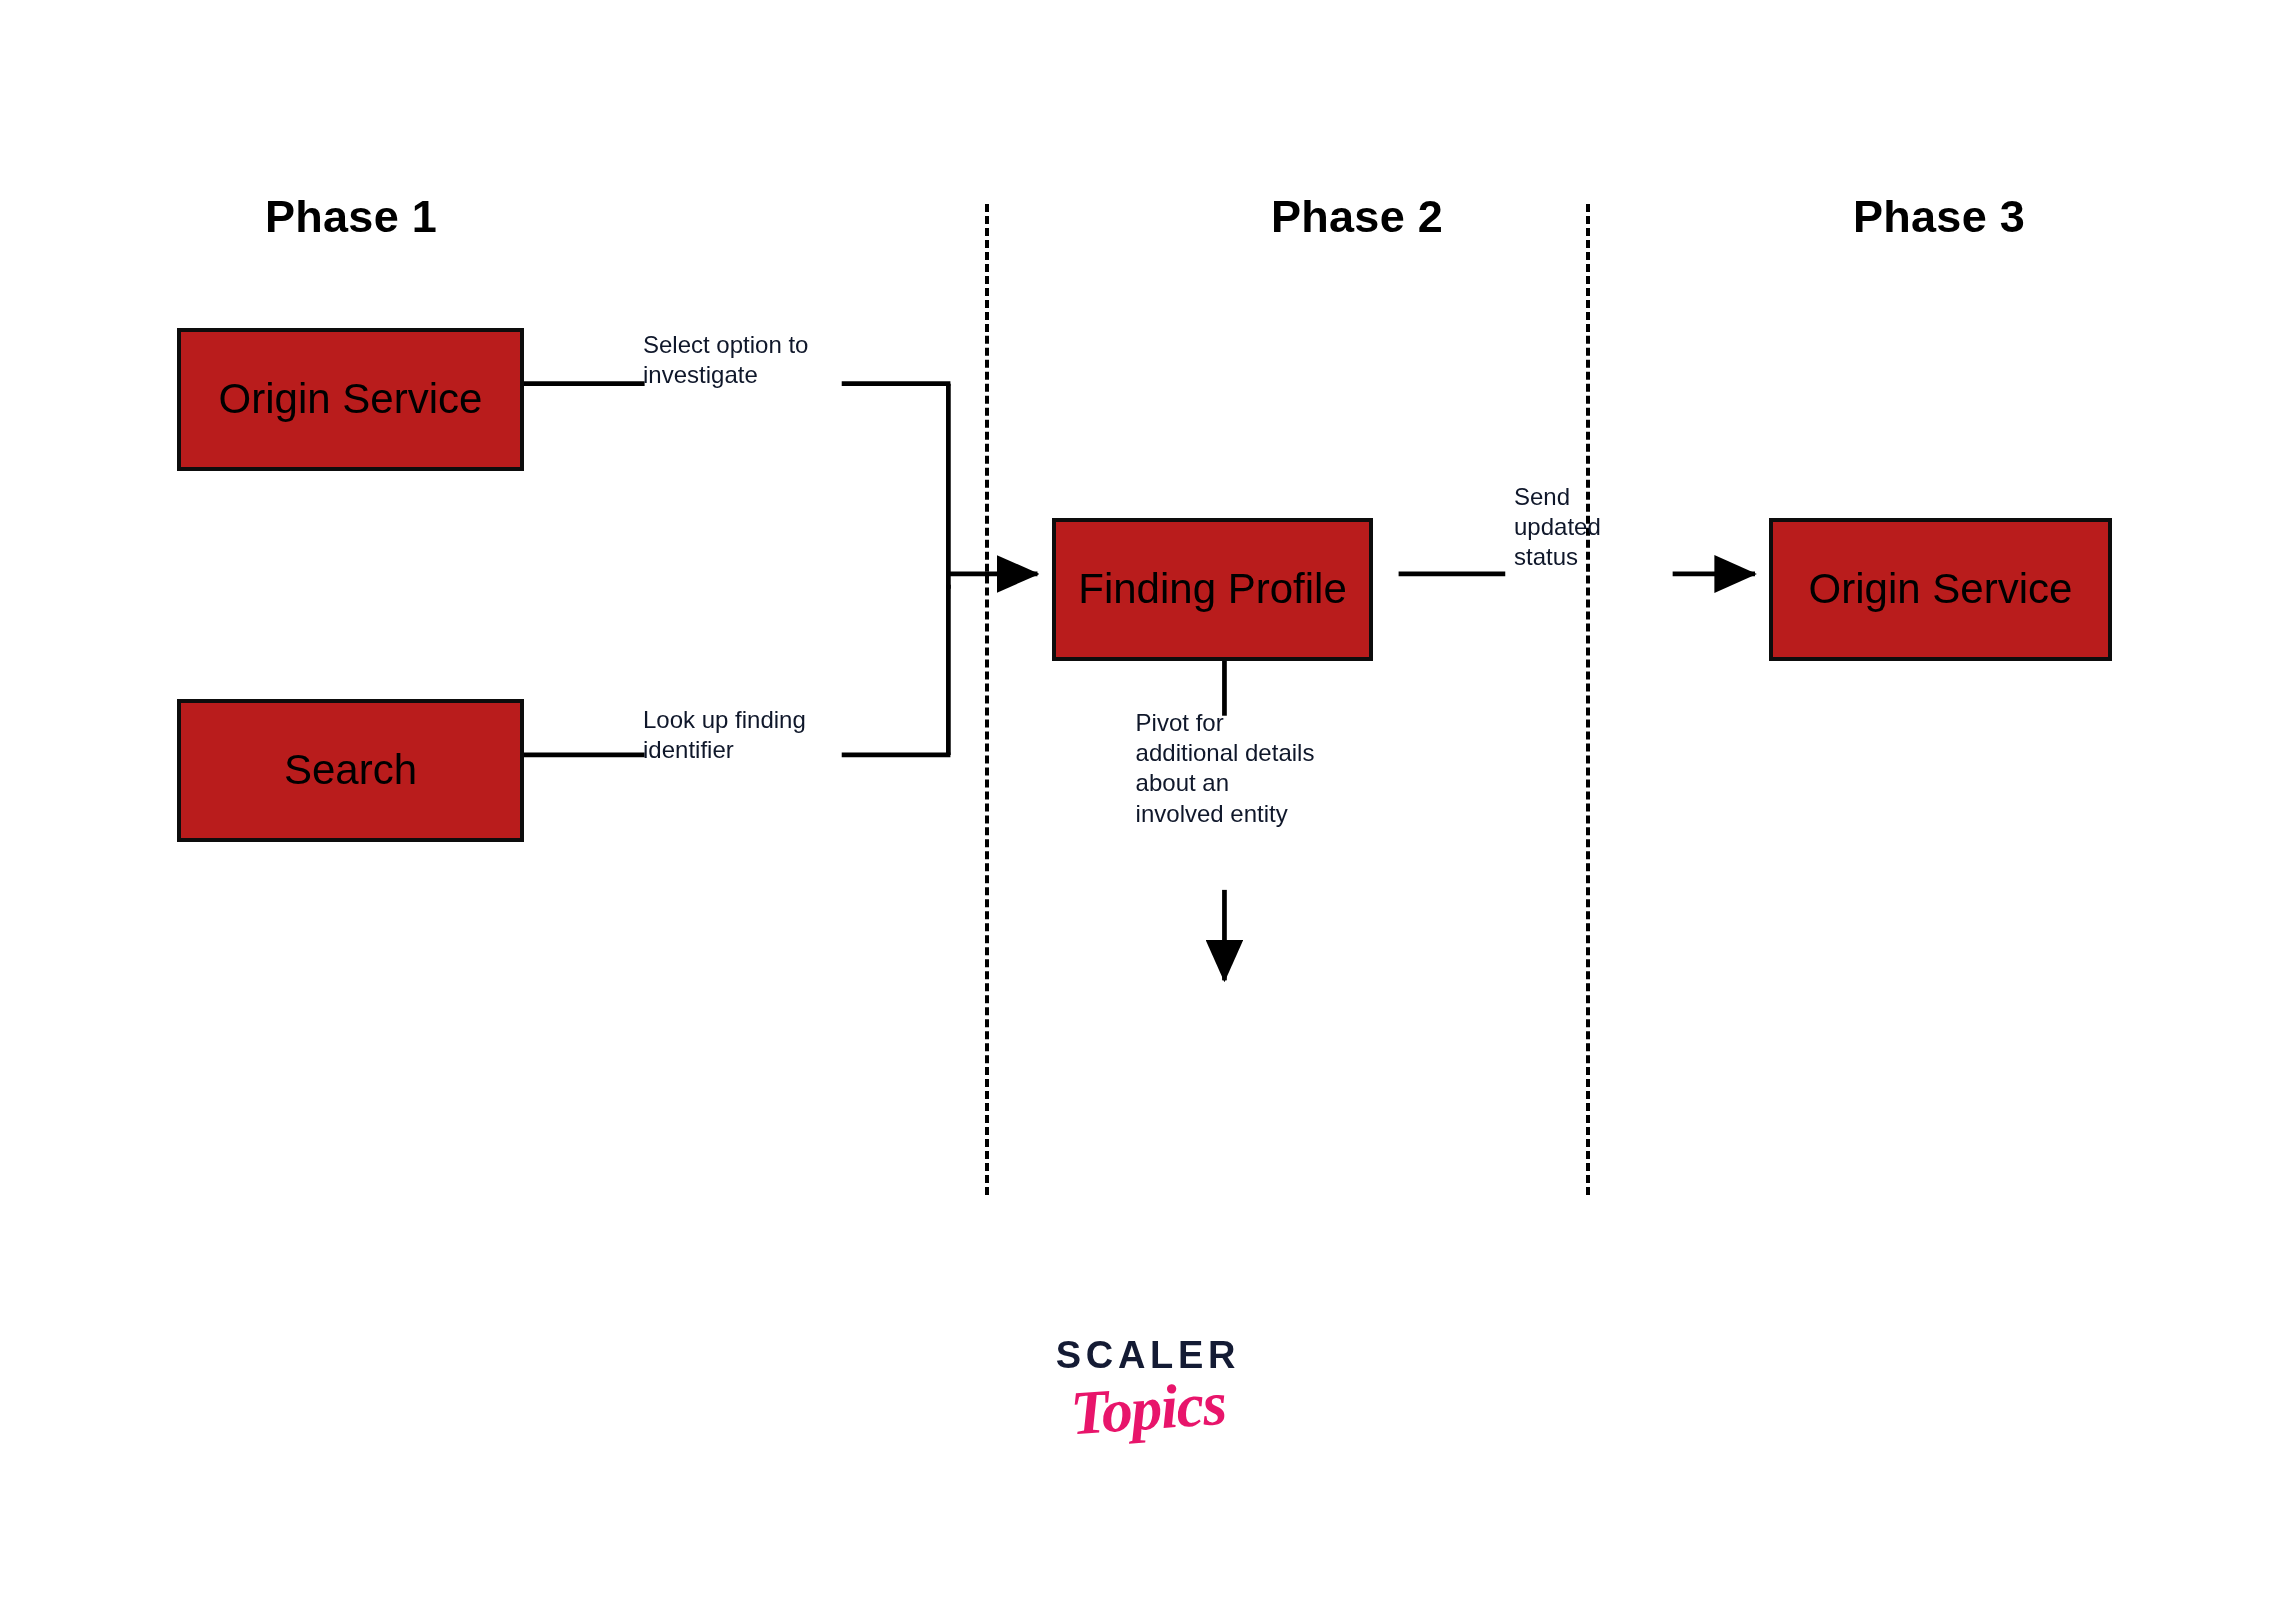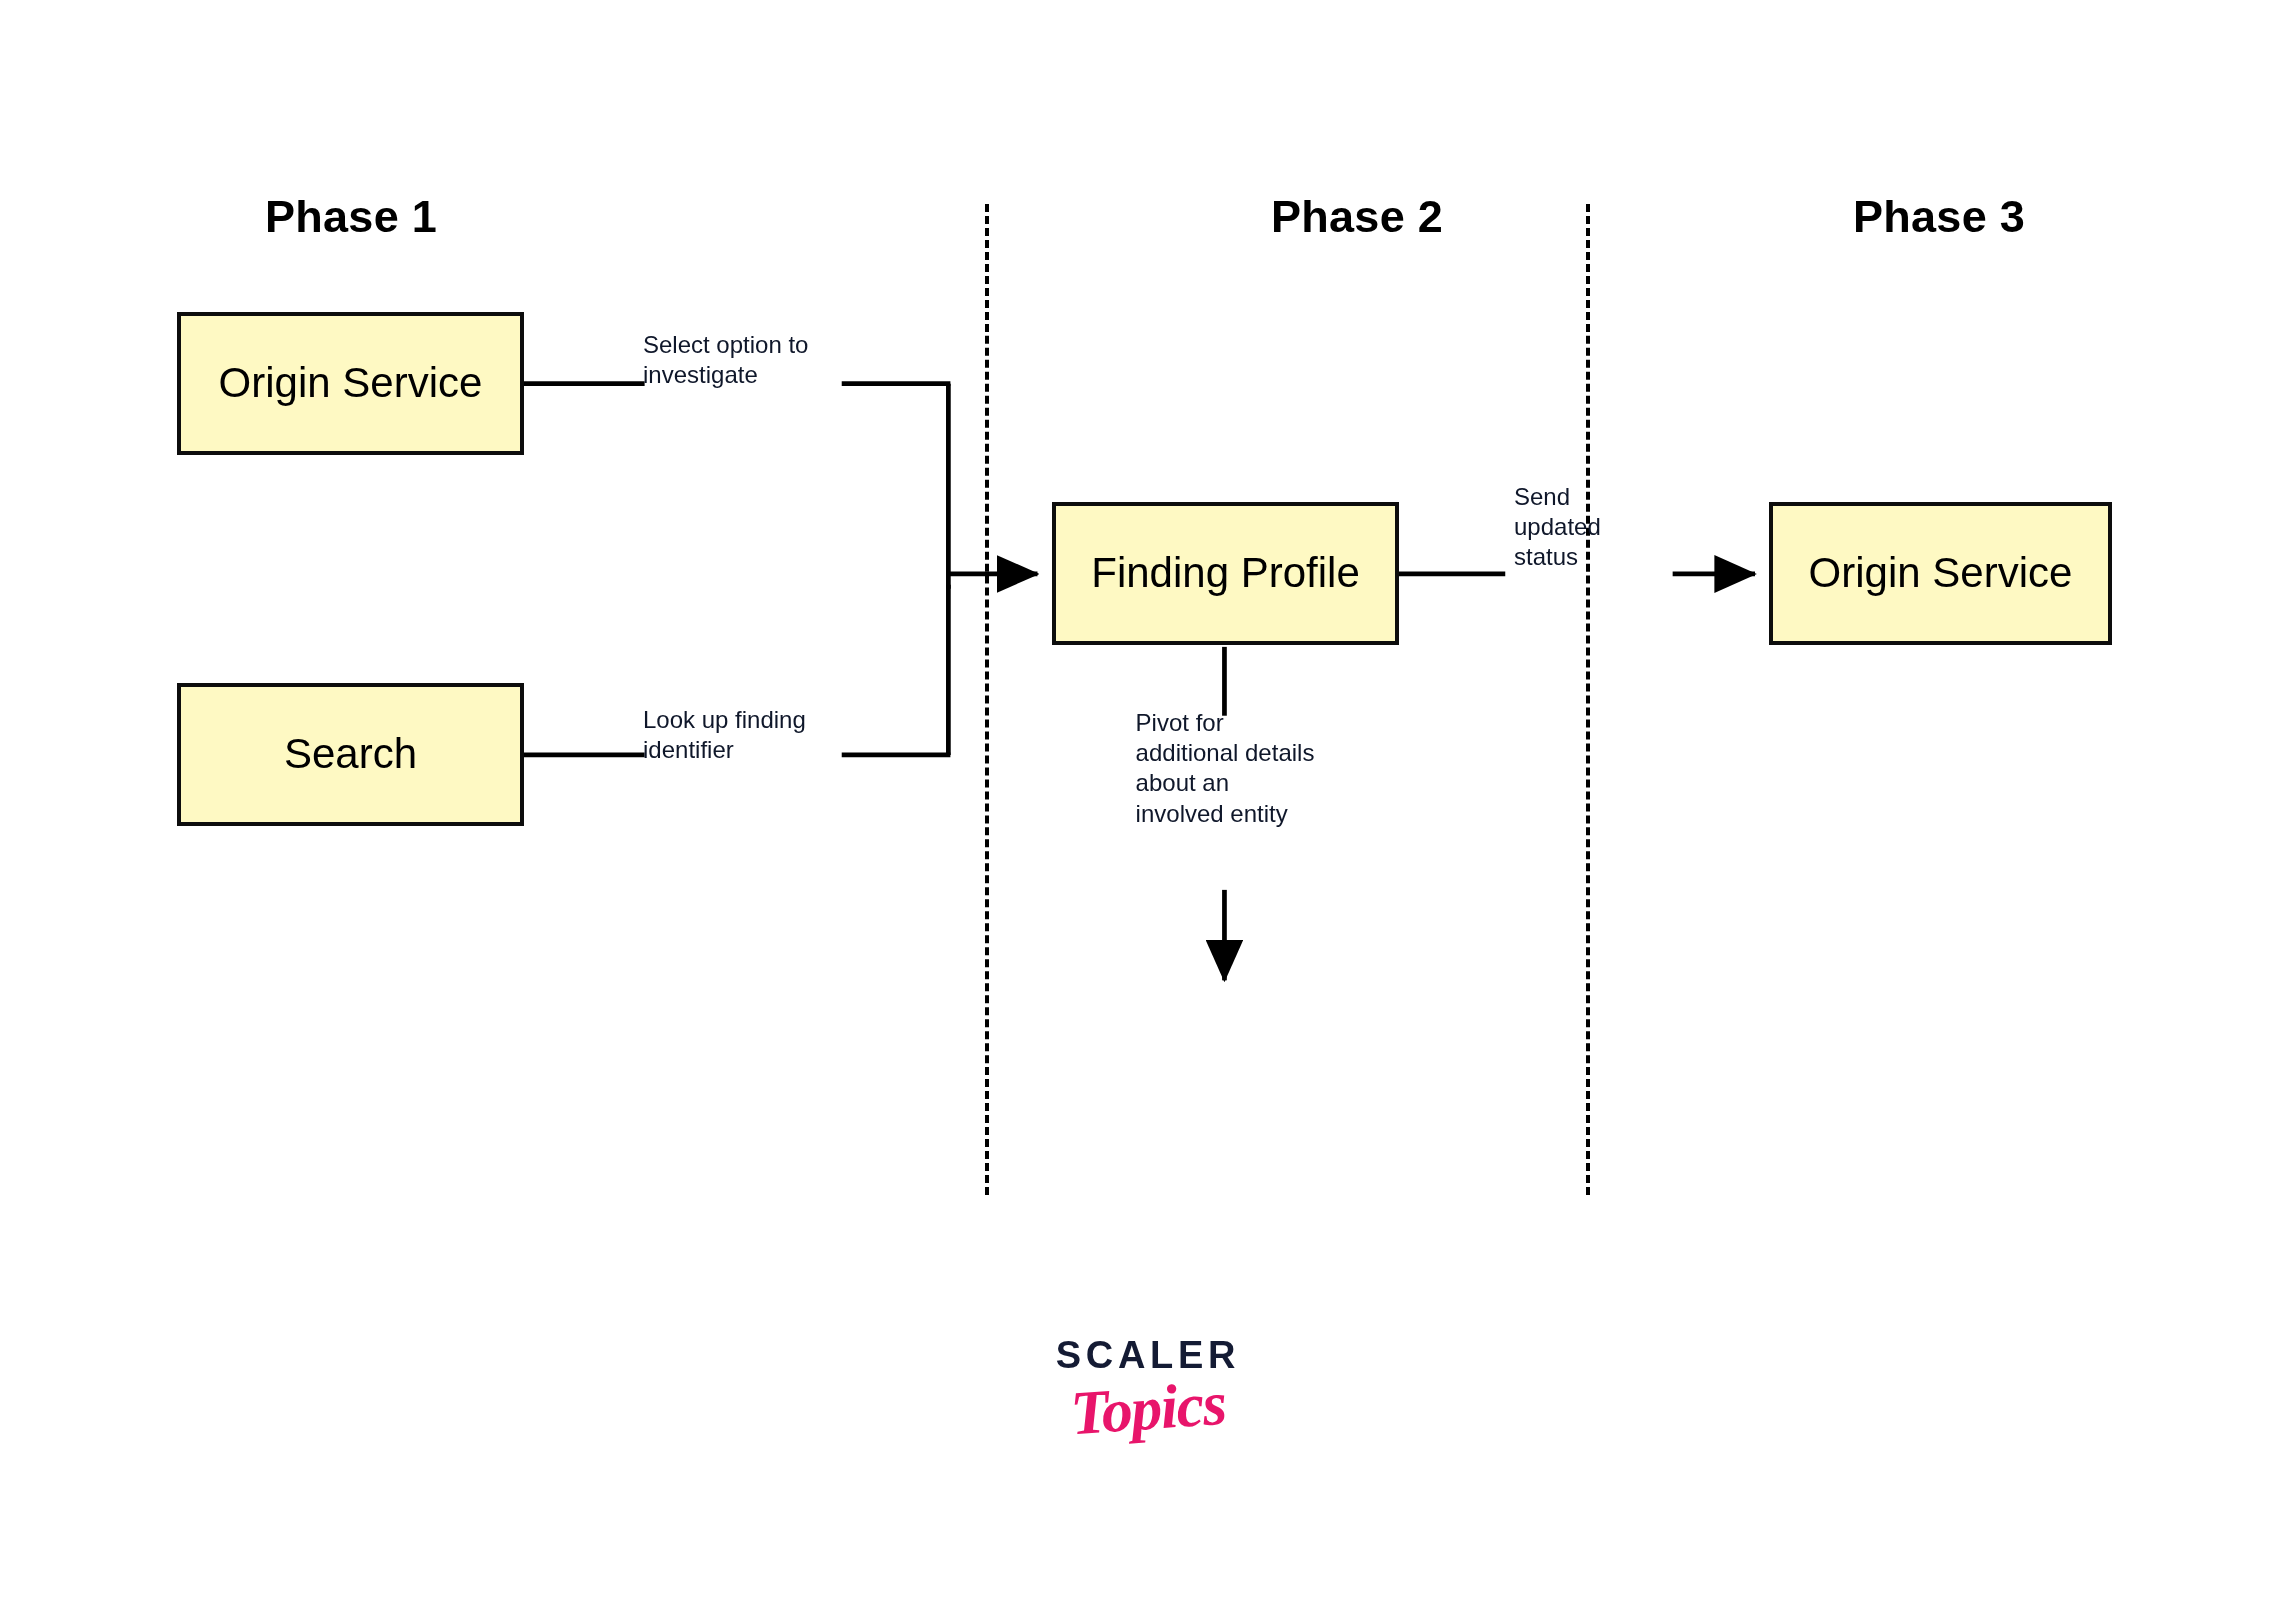--- a/index.html
+++ b/index.html
@@ -38,35 +38,36 @@
     line-height: 1;
   }
   #phase1-title { left: 351px;  top: 194px; }
   #phase2-title { left: 1357px; top: 194px; }
   #phase3-title { left: 1939px; top: 194px; }
 
   
   .node {
     position: absolute;
     box-sizing: border-box;
-    background: #fef9c3;
+    background: #b91c1c;
     border: 4px solid #0d0d0d;
     display: flex;
     align-items: center;
     justify-content: center;
     color: #000000;
     font-family: "Liberation Sans", sans-serif;
     font-size: 42px;
     font-weight: 400;
     line-height: 1.1;
     white-space: nowrap;
+    margin-top: 16px;
   }
   #node-origin-service-1 { left: 177px;  top: 312px;  width: 347px; height: 143px; }
   #node-search           { left: 177px;  top: 683px; width: 347px; height: 143px; }
-  #node-finding-profile  { left: 1052px; top: 502px;  width: 347px; height: 143px; }
+  #node-finding-profile  { left: 1052px; top: 502px;  width: 321px; height: 143px; }
   #node-entity-profile   { left: 1052px; top: 994px; width: 347px; height: 143px; }
   #node-origin-service-2 { left: 1769px; top: 502px;  width: 343px; height: 143px; }
 
   
   .phase-divider {
     position: absolute;
     width: 0;
     border-left: 4.7px dashed #000000;
     top: 204px;
     height: 991px;

